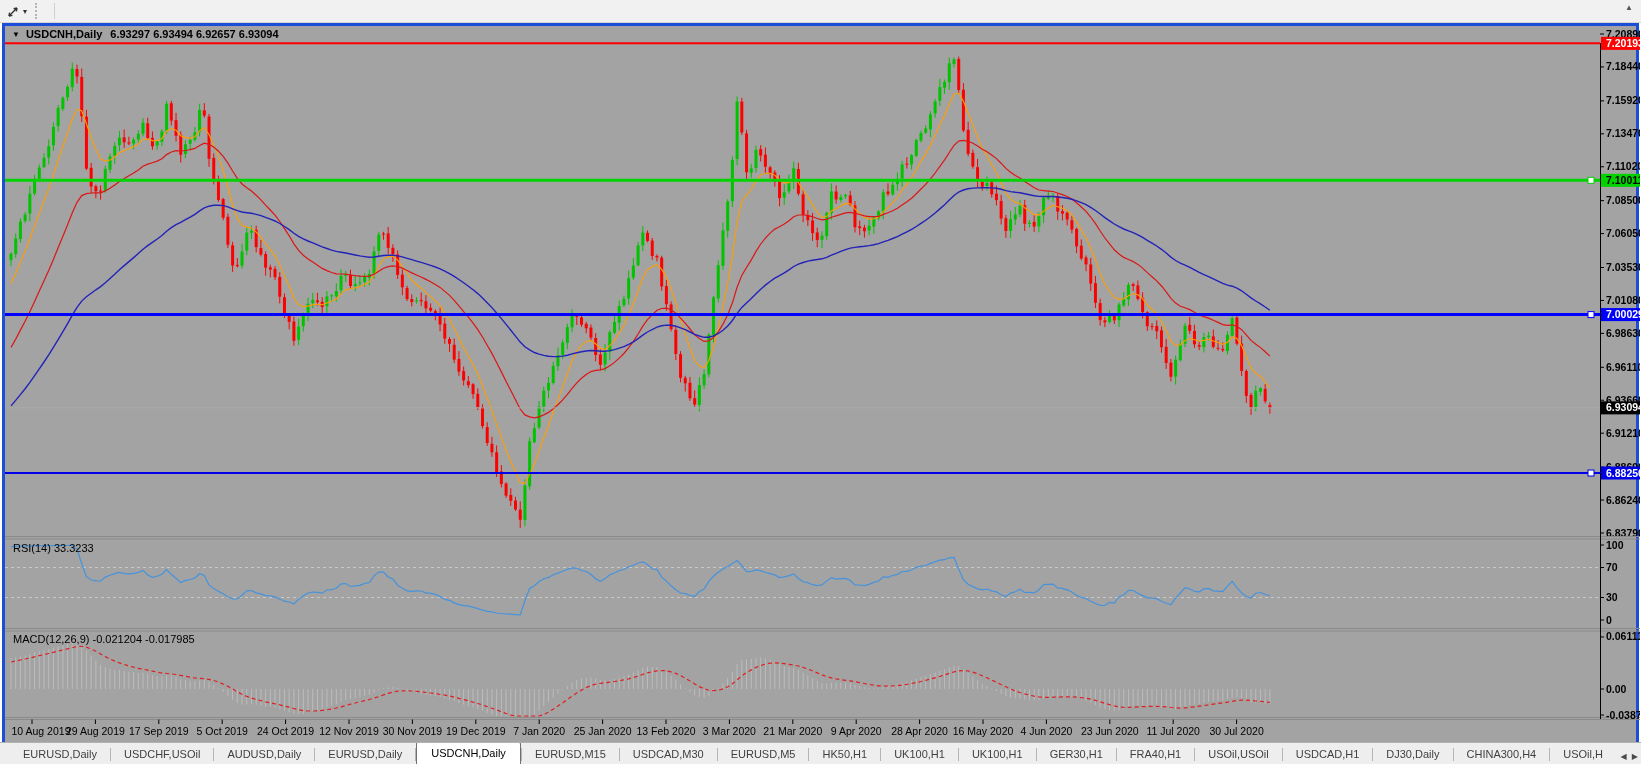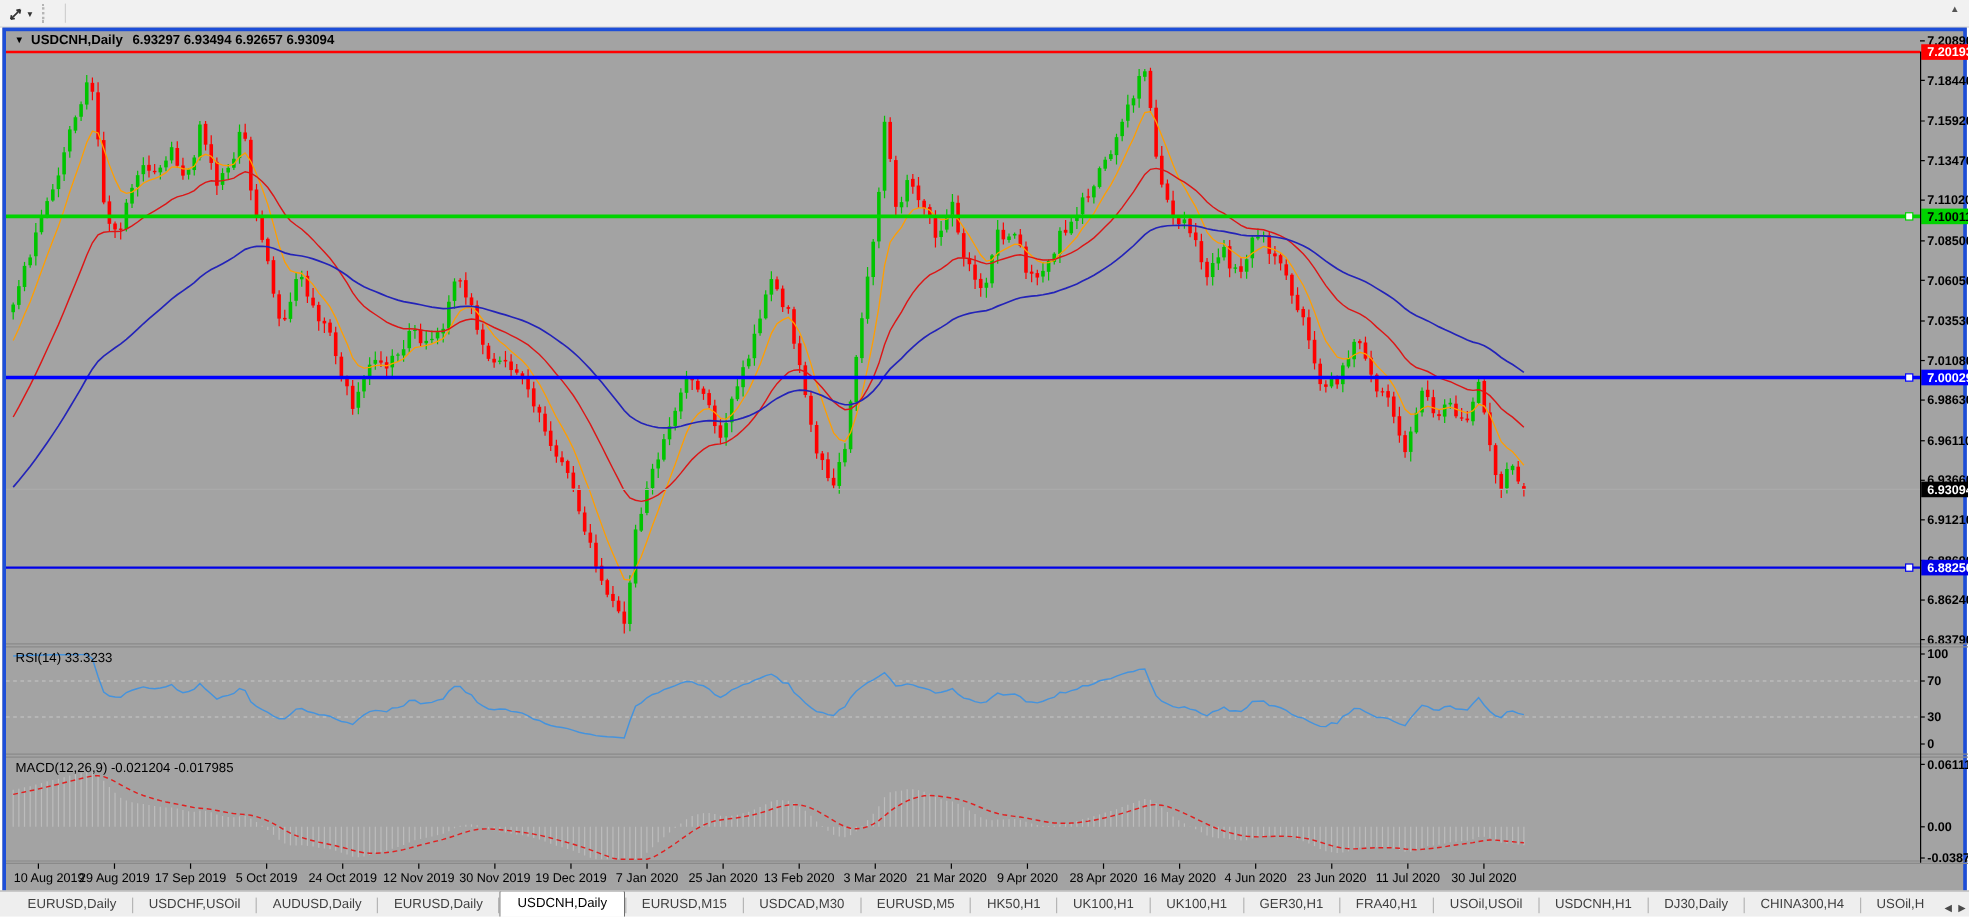--- a/index.html
+++ b/index.html
@@ -1035,21 +1035,21 @@
         <span class="tab">UK100,H1</span>
         <span class="tab-sep"></span>
         <span class="tab">UK100,H1</span>
         <span class="tab-sep"></span>
         <span class="tab">GER30,H1</span>
         <span class="tab-sep"></span>
         <span class="tab">FRA40,H1</span>
         <span class="tab-sep"></span>
         <span class="tab">USOil,USOil</span>
         <span class="tab-sep"></span>
-        <span class="tab">USDCNH,H1</span>
+        <span class="tab">USDCAD,H1</span>
         <span class="tab-sep"></span>
         <span class="tab">DJ30,Daily</span>
         <span class="tab-sep"></span>
         <span class="tab">CHINA300,H4</span>
         <span class="tab-sep"></span>
         <span class="tab">USOil,H</span>
       </span>
     <span id="tab-arrows">
       <span>◀</span>
       <span>▶</span>

